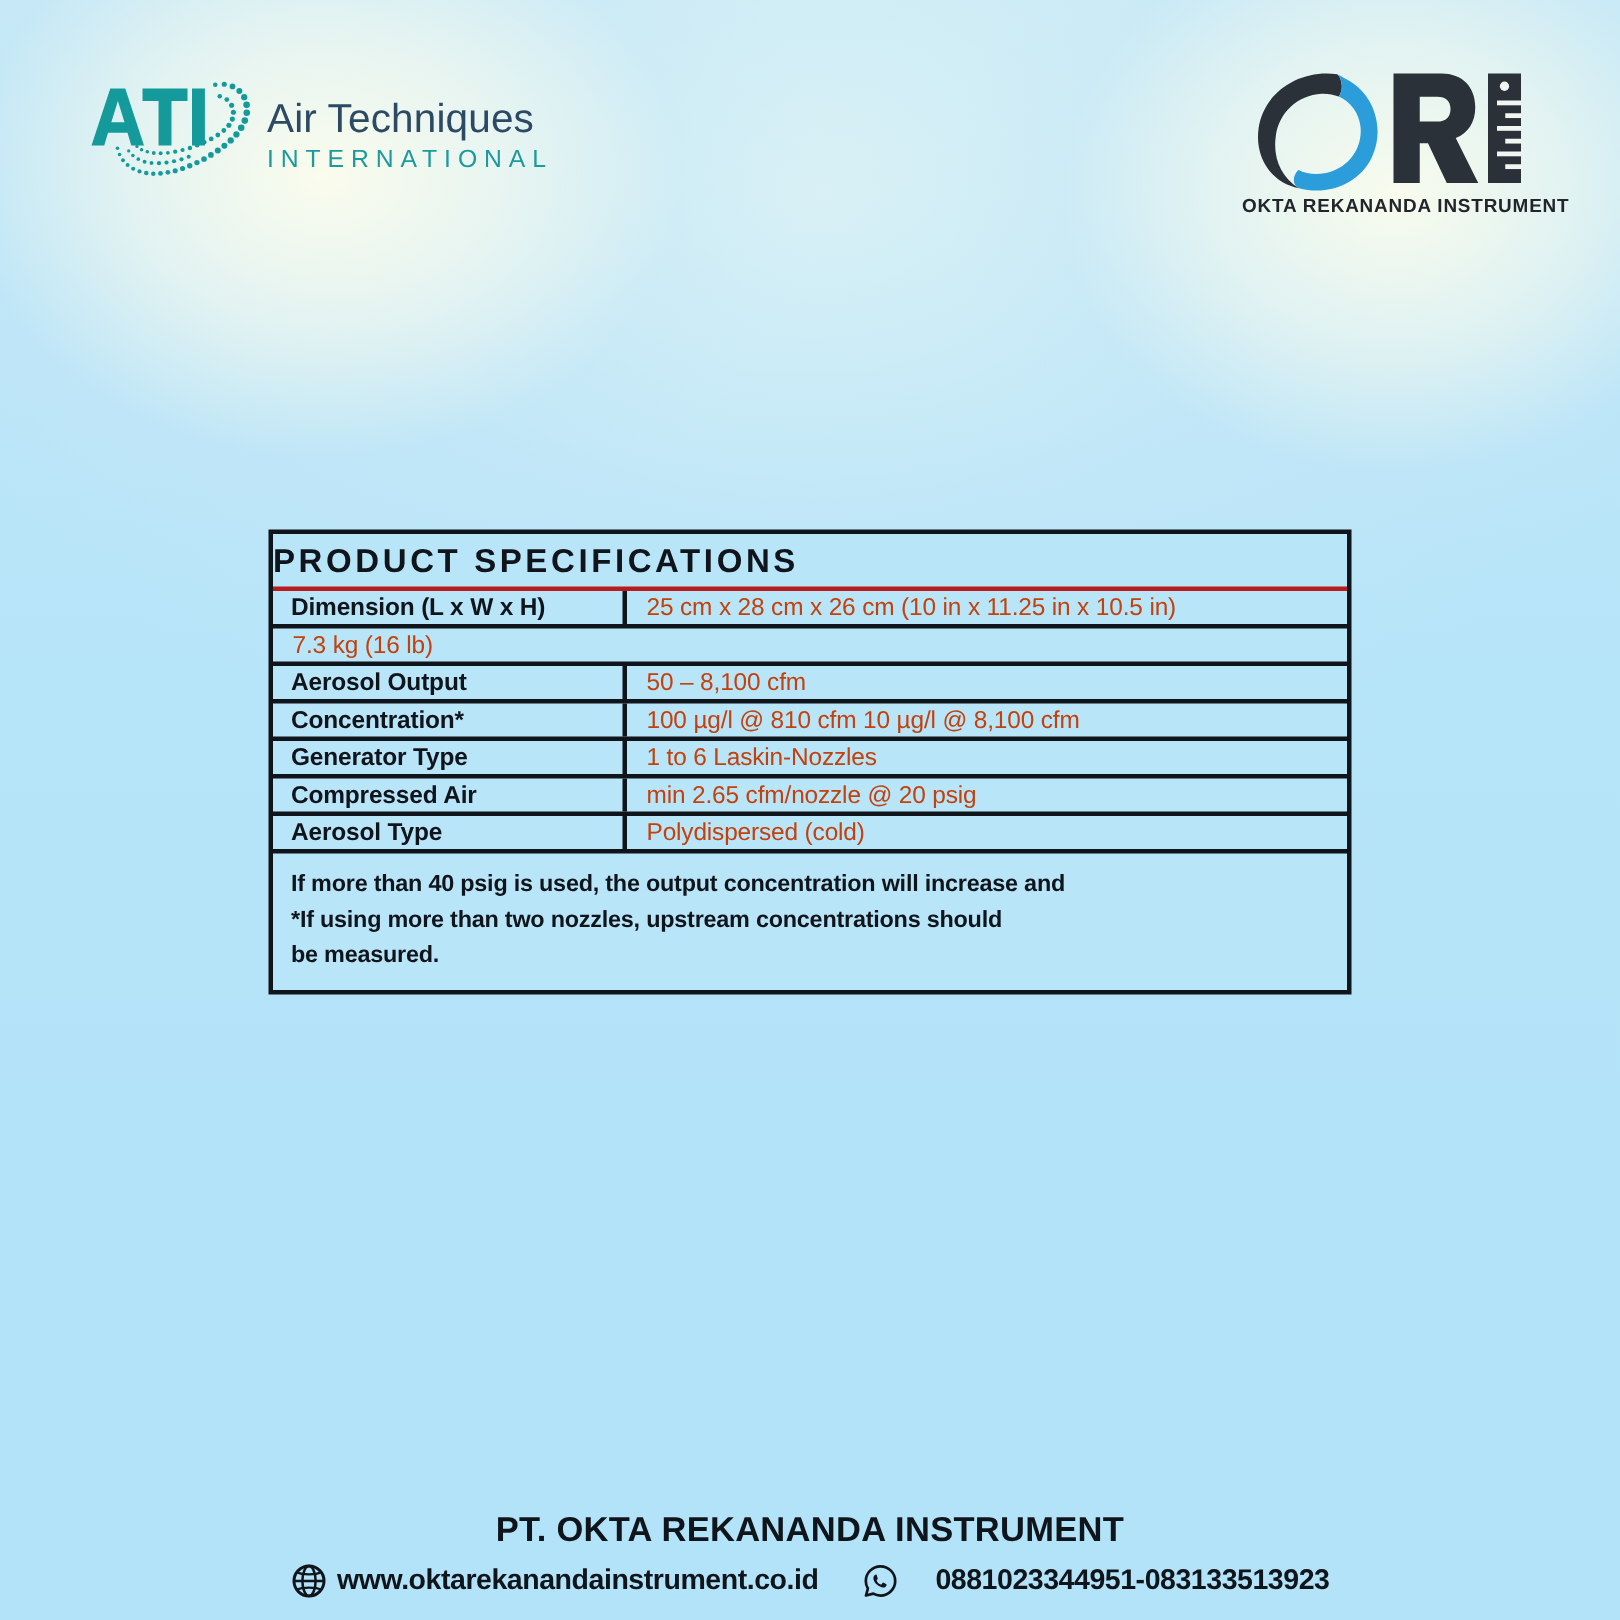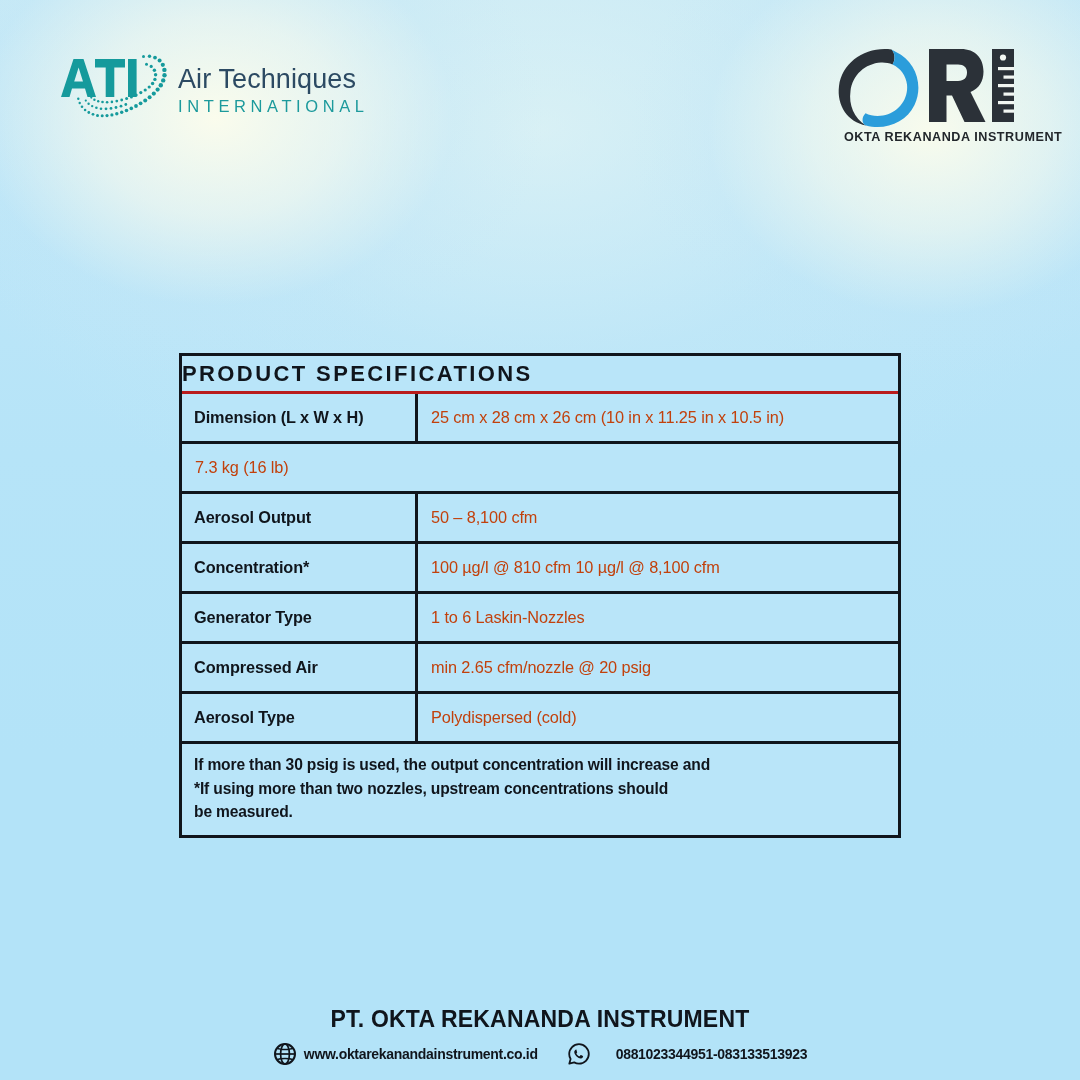--- a/index.html
+++ b/index.html
@@ -77,21 +77,21 @@
     width: 195px;
     height: 110px;
   }
   .ori-mark {
     position: relative;
     width: 195px;
     height: 88px;
   }
   .ori-caption {
     position: absolute;
-    left: 16px;
+    left: 0;
     top: 88px;
     width: 195px;
     text-align: center;
     font-size: 12.6px;
     font-weight: 700;
     color: #22262b;
     letter-spacing: 0.55px;
     white-space: nowrap;
   }
 
@@ -114,21 +114,21 @@
     box-sizing: border-box;
   }
   .spec-head-text {
     font-size: 22px;
     font-weight: 700;
     color: #10151c;
     letter-spacing: 2.4px;
   }
   .spec-row {
     display: flex;
-    height: 50px;
+    height: 25px;
     border-bottom: 3px solid #10151c;
     box-sizing: border-box;
   }
   .spec-row:last-of-type {
     border-bottom: 3px solid #10151c;
   }
   .spec-label {
     width: 236px;
     box-sizing: border-box;
     border-right: 3px solid #10151c;
@@ -181,21 +181,21 @@
     color: #10151c;
     letter-spacing: 0.2px;
     line-height: 1.2;
   }
   .footer-contact {
     margin-top: 8px;
     display: flex;
     align-items: center;
     justify-content: center;
     gap: 9px;
-    font-size: 14px;
+    font-size: 19px;
     font-weight: 700;
     color: #10151c;
     letter-spacing: -0.3px;
   }
   .contact-group {
     display: flex;
     align-items: center;
     gap: 7px;
   }
   .contact-group.second { margin-left: 20px; gap: 25px; }
@@ -346,21 +346,21 @@
     <div class="spec-row">
       <div class="spec-label">Compressed Air</div>
       <div class="spec-value">min 2.65 cfm/nozzle @ 20 psig</div>
     </div>
     <div class="spec-row">
       <div class="spec-label">Aerosol Type</div>
       <div class="spec-value">Polydispersed (cold)</div>
     </div>
 
     <div class="spec-note">
-      <p>If more than 30 psig is used, the output concentration will increase and</p>
+      <p>If more than 40 psig is used, the output concentration will increase and</p>
       <p>*If using more than two nozzles, upstream concentrations should</p>
       <p>be measured.</p>
     </div>
 
   </div>
 
   <div class="footer">
     <div class="footer-company">PT. OKTA REKANANDA INSTRUMENT</div>
     <div class="footer-contact">
 

